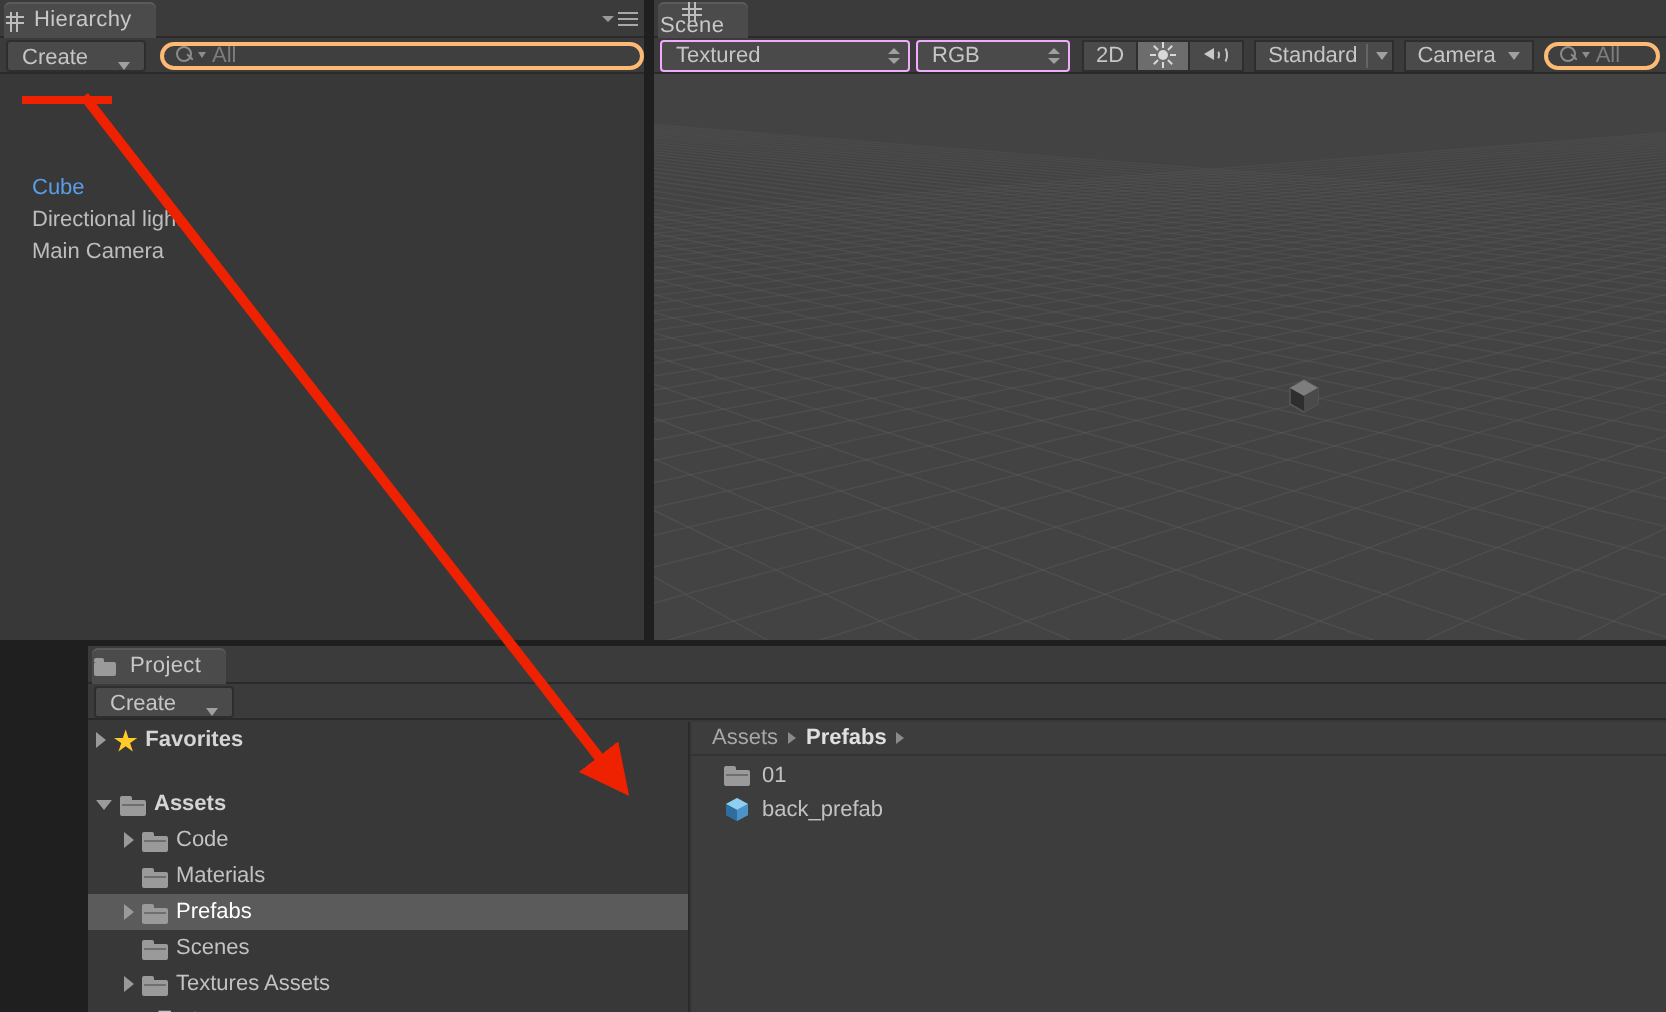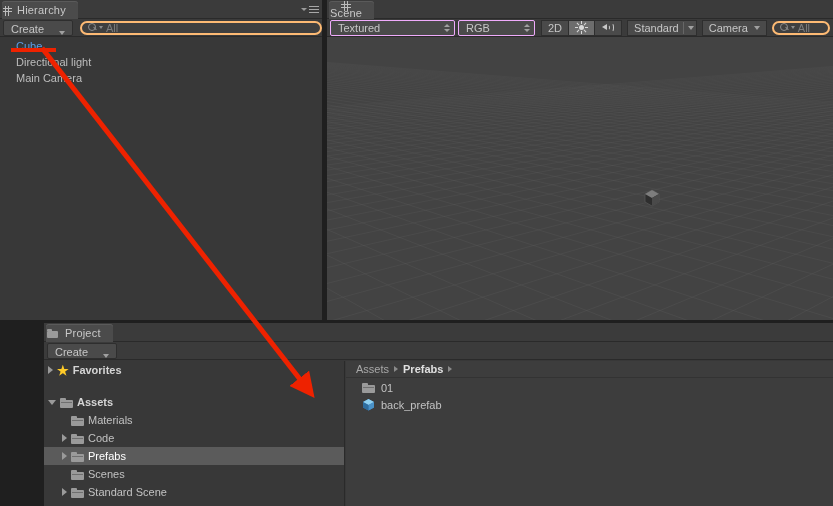--- a/index.html
+++ b/index.html
@@ -89,21 +89,21 @@
   #hierarchy {
     position: absolute; left: 0; top: 0; width: 322px; height: 320px;
     background: #383838;
   }
   #hier-list { position: absolute; left: 0; top: 38px; right: 0; bottom: 0; }
   .hrow {
     height: 16px; padding-left: 16px;
     display: flex; align-items: center;
     font-size: 11px; color: #bdbdbd;
   }
-  .hrow.prefab { color: #5a9ee8; }
+  .hrow.prefab { color: #5a9ee8; margin-top: 48px; }
 
   
   #scene {
     position: absolute; left: 327px; top: 0; width: 506px; height: 320px;
     background: #383838;
   }
   #scene .tab { background: #4b4b4b; flex-direction: column; }
   .gridicon {
     position: relative; width: 10px; height: 10px;
   }
@@ -570,36 +570,36 @@
       <div class="prow bold" style="padding-left:4px;">
         <span class="twisty open"></span>
         <span class="folder">
           <span class="body"></span>
             <span class="tabtop"></span>
             <span class="stripe"></span>
         </span>
         <span>Assets</span>
       </div>
       <div class="prow" style="padding-left:18px;">
-        <span class="twisty none"></span>
+        <span class="twisty"></span>
         <span class="folder">
           <span class="body"></span>
             <span class="tabtop"></span>
             <span class="stripe"></span>
         </span>
-        <span>Materials</span>
+        <span>Code</span>
       </div>
       <div class="prow" style="padding-left:18px;">
-        <span class="twisty"></span>
+        <span class="twisty none"></span>
         <span class="folder">
           <span class="body"></span>
             <span class="tabtop"></span>
             <span class="stripe"></span>
         </span>
-        <span>Code</span>
+        <span>Materials</span>
       </div>
       <div class="prow sel" style="padding-left:18px;">
         <span class="twisty"></span>
         <span class="folder">
           <span class="body"></span>
             <span class="tabtop"></span>
             <span class="stripe"></span>
         </span>
         <span>Prefabs</span>
       </div>
@@ -612,21 +612,21 @@
         </span>
         <span>Scenes</span>
       </div>
       <div class="prow" style="padding-left:18px;">
         <span class="twisty"></span>
         <span class="folder">
           <span class="body"></span>
             <span class="tabtop"></span>
             <span class="stripe"></span>
         </span>
-        <span>Standard Scene</span>
+        <span>Textures Assets</span>
       </div>
       <div class="prow" style="padding-left:18px;">
 
         <span class="folder">
           <span class="tabtop"></span>
         </span>
         <span>Textures</span>
       </div>
     </div>
 

